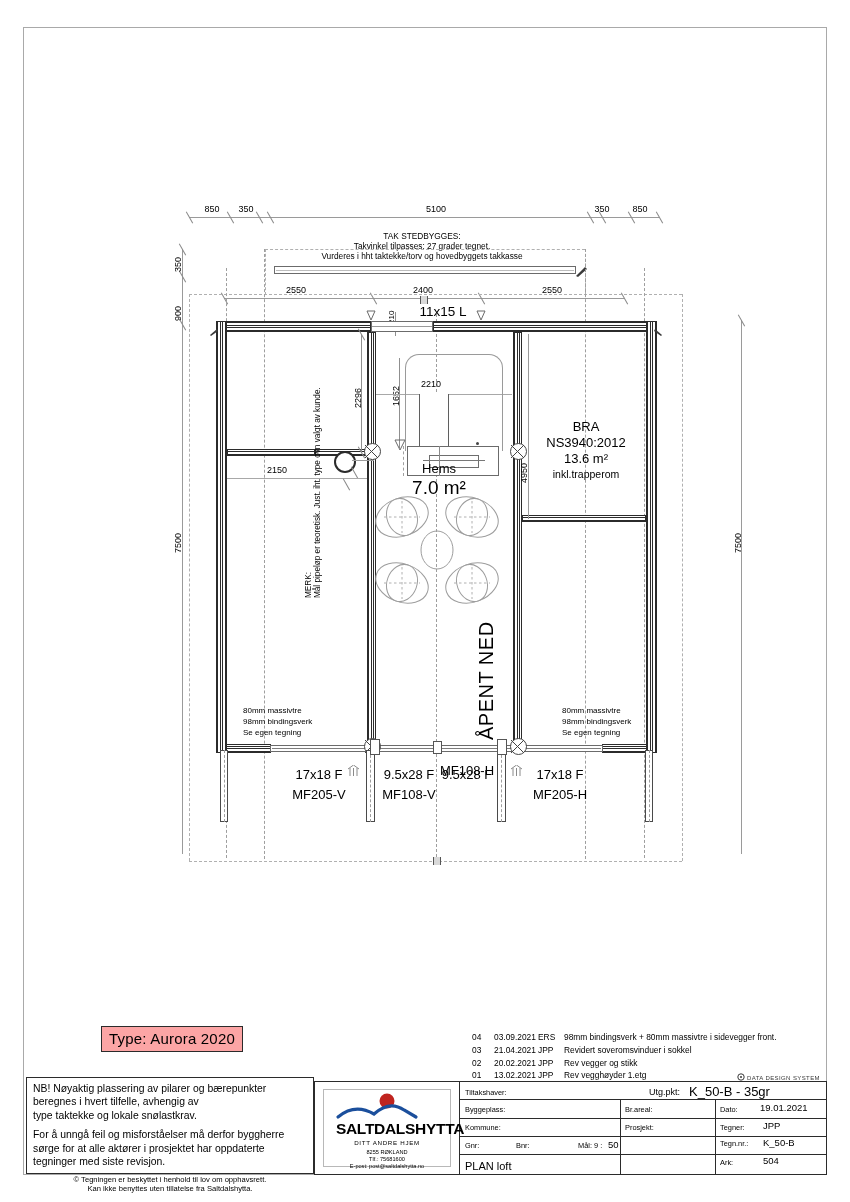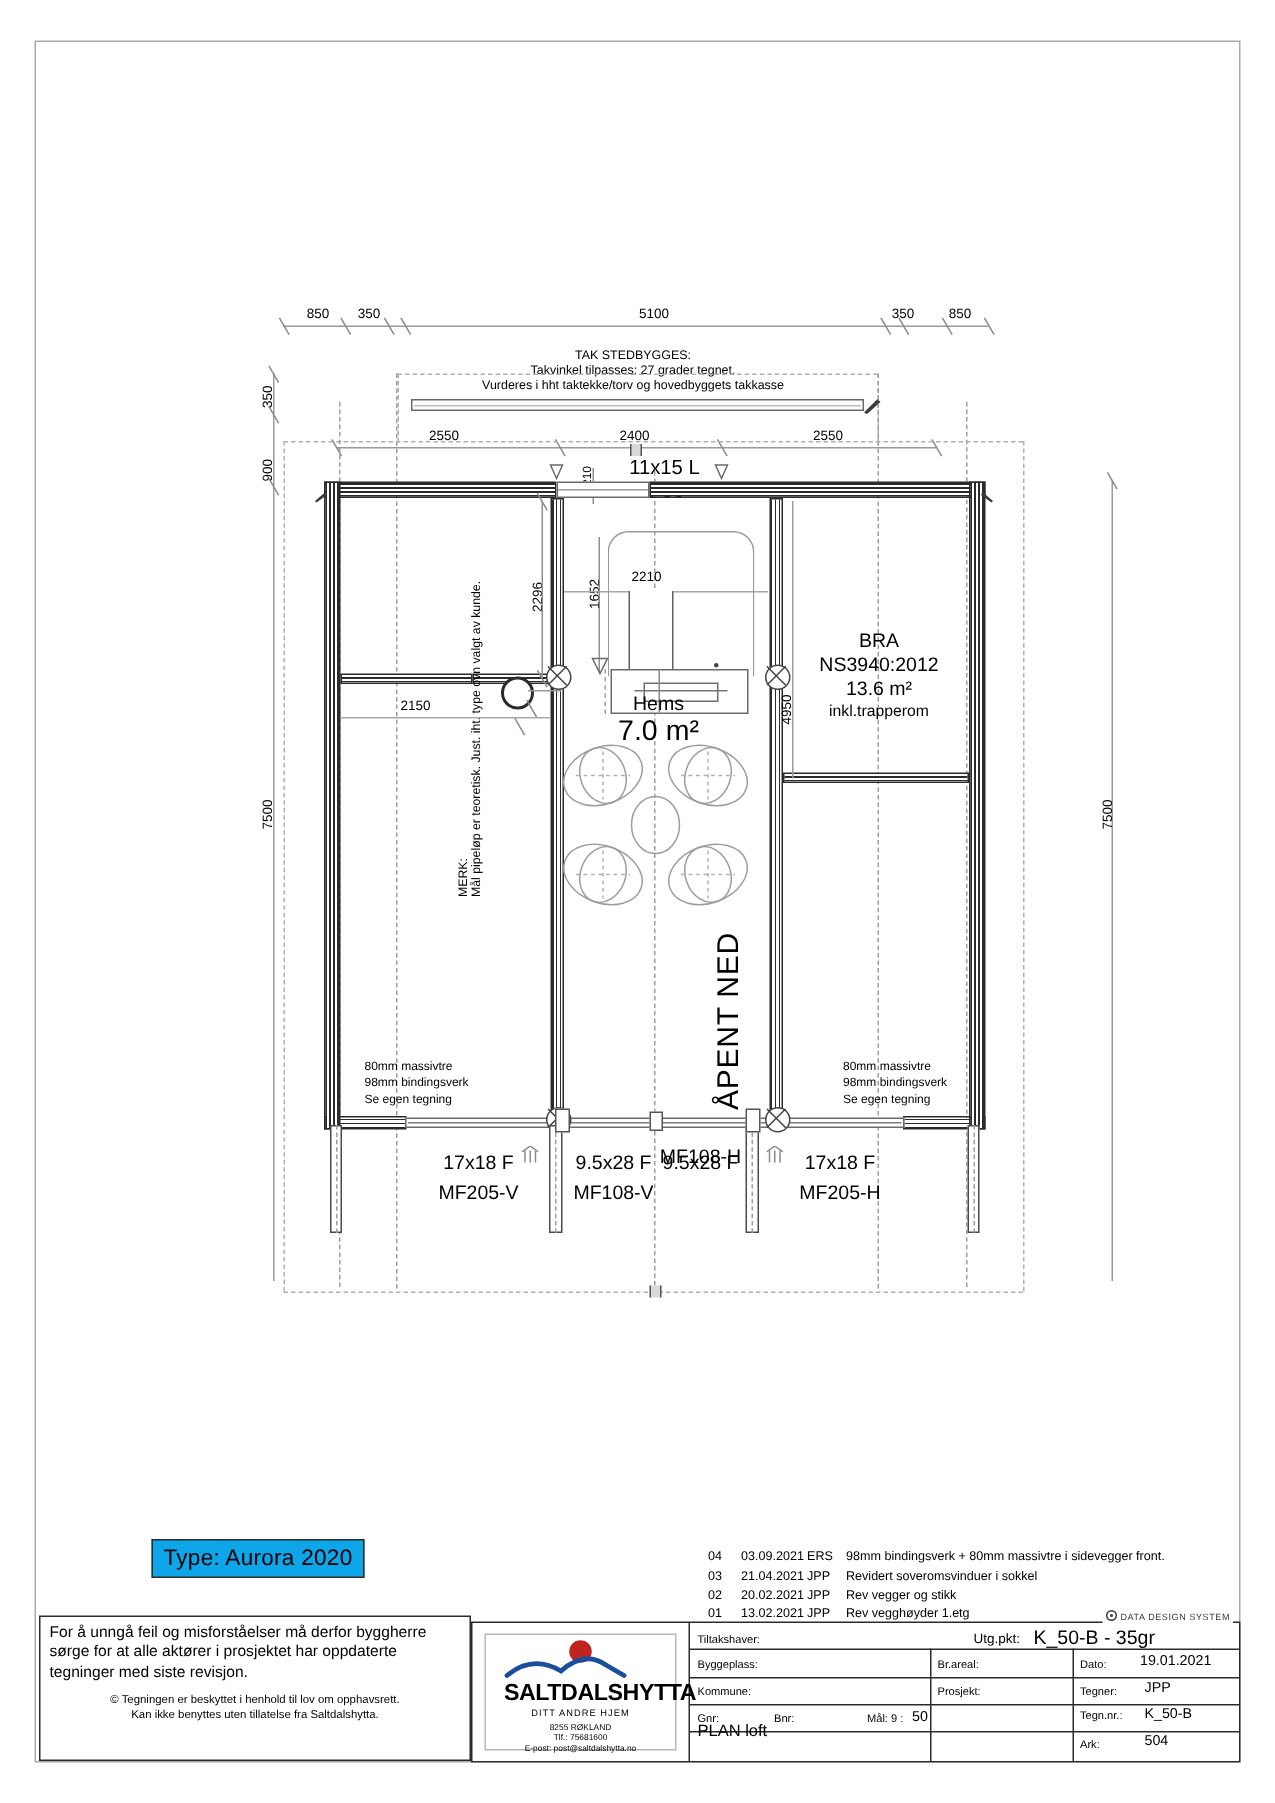--- a/index.html
+++ b/index.html
@@ -33,21 +33,21 @@
         border:1px solid #2b2b2b;}
   .wall.h{background:repeating-linear-gradient(0deg,#2b2b2b 0 1px,#ffffff 1px 2.6px);}
 
   
   .plainbox{position:absolute;border:1px solid #6b6b6b;box-sizing:border-box;background:#fff;}
   .post{position:absolute;border:1px solid #4a4a4a;background:#fff;box-sizing:border-box;}
 
   
   .typebox{
     position:absolute;left:101px;top:1026px;
-    border:1px solid #2b2b2b;padding:3px 7px 4px 7px;background:#0ea5e9;
+    border:1px solid #2b2b2b;padding:3px 7px 4px 7px;background:#fca5a5;
     font-size:15px;letter-spacing:.2px;text-align:center;
   }
   .nbbox{
     position:absolute;left:26px;top:1077px;width:288px;height:97px;
     border:1px solid #2b2b2b;box-sizing:border-box;background:#fff;padding:4px 6px 0 6px;
     font-size:10.4px;line-height:1.29;
   }
   .nbbox p{margin:0 0 6px 0;}
   .copy{font-size:7.6px;text-align:center;line-height:1.3;margin-top:2px;}
 
@@ -353,20 +353,25 @@
   <div class="abs" style="left:409px;top:829px;width:6px;height:8px;border-left:1px solid #555;border-right:1px solid #555;background:#d9d9d9;"></div>
 
 </div>
 
 <div class="typebox">
   <span>Type: Aurora 2020</span>
 </div>
 
 <div class="nbbox">
   <p>
+    <span>NB! Nøyaktig plassering av pilarer og bærepunkter</span><br>
+    <span>beregnes i hvert tilfelle, avhengig av</span><br>
+    <span>type taktekke og lokale snølastkrav.</span>
+  </p>
+  <p>
     <span>For å unngå feil og misforståelser må derfor byggherre</span><br>
     <span>sørge for at alle aktører i prosjektet har oppdaterte</span><br>
     <span>tegninger med siste revisjon.</span>
   </p>
   <div class="copy">
     <span>© Tegningen er beskyttet i henhold til lov om opphavsrett.</span><br>
     <span>Kan ikke benyttes uten tillatelse fra Saltdalshytta.</span>
   </div>
 </div>
 
@@ -456,17 +461,17 @@
 
     <div class="lbl" style="left:5px;top:59px;">Gnr:</div>
     <div class="val" style="left:28px;top:57px;"></div>
     <div class="lbl" style="left:56px;top:59px;">Bnr:</div>
     <div class="val" style="left:80px;top:57px;"></div>
     <div class="lbl" style="left:118px;top:59px;">Mål: 9 :</div>
     <div class="val" style="left:148px;top:57px;">50</div>
     <div class="lbl" style="left:260px;top:57px;">Tegn.nr.:</div>
     <div class="val" style="left:303px;top:55px;">K_50-B</div>
 
-    <div class="val" style="left:5px;top:66px;font-size:11px;">PLAN loft</div>
+    <div class="val" style="left:5px;top:78px;font-size:11px;">PLAN loft</div>
     <div class="lbl" style="left:260px;top:76px;">Ark:</div>
     <div class="val" style="left:303px;top:73px;">504</div>
   </div>
 </div>
 
 </body></html>

